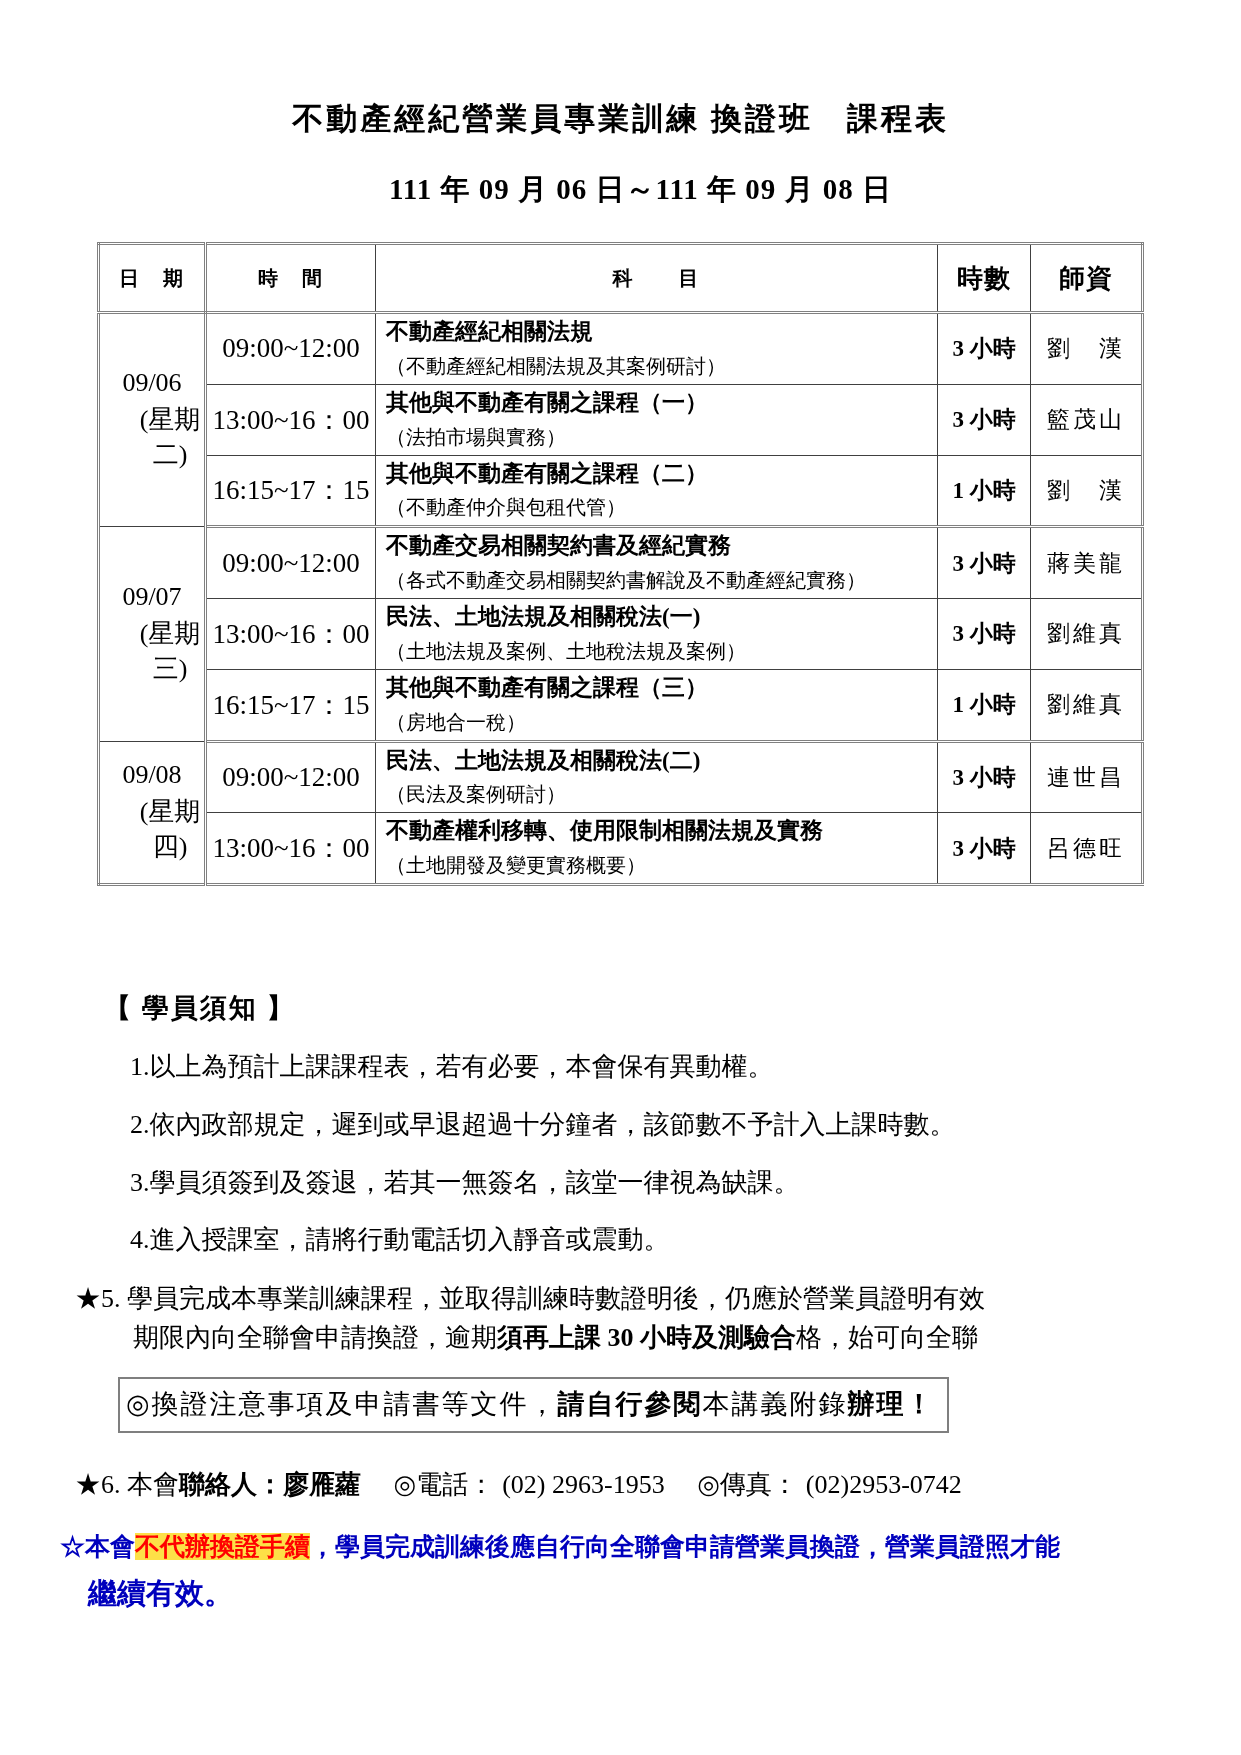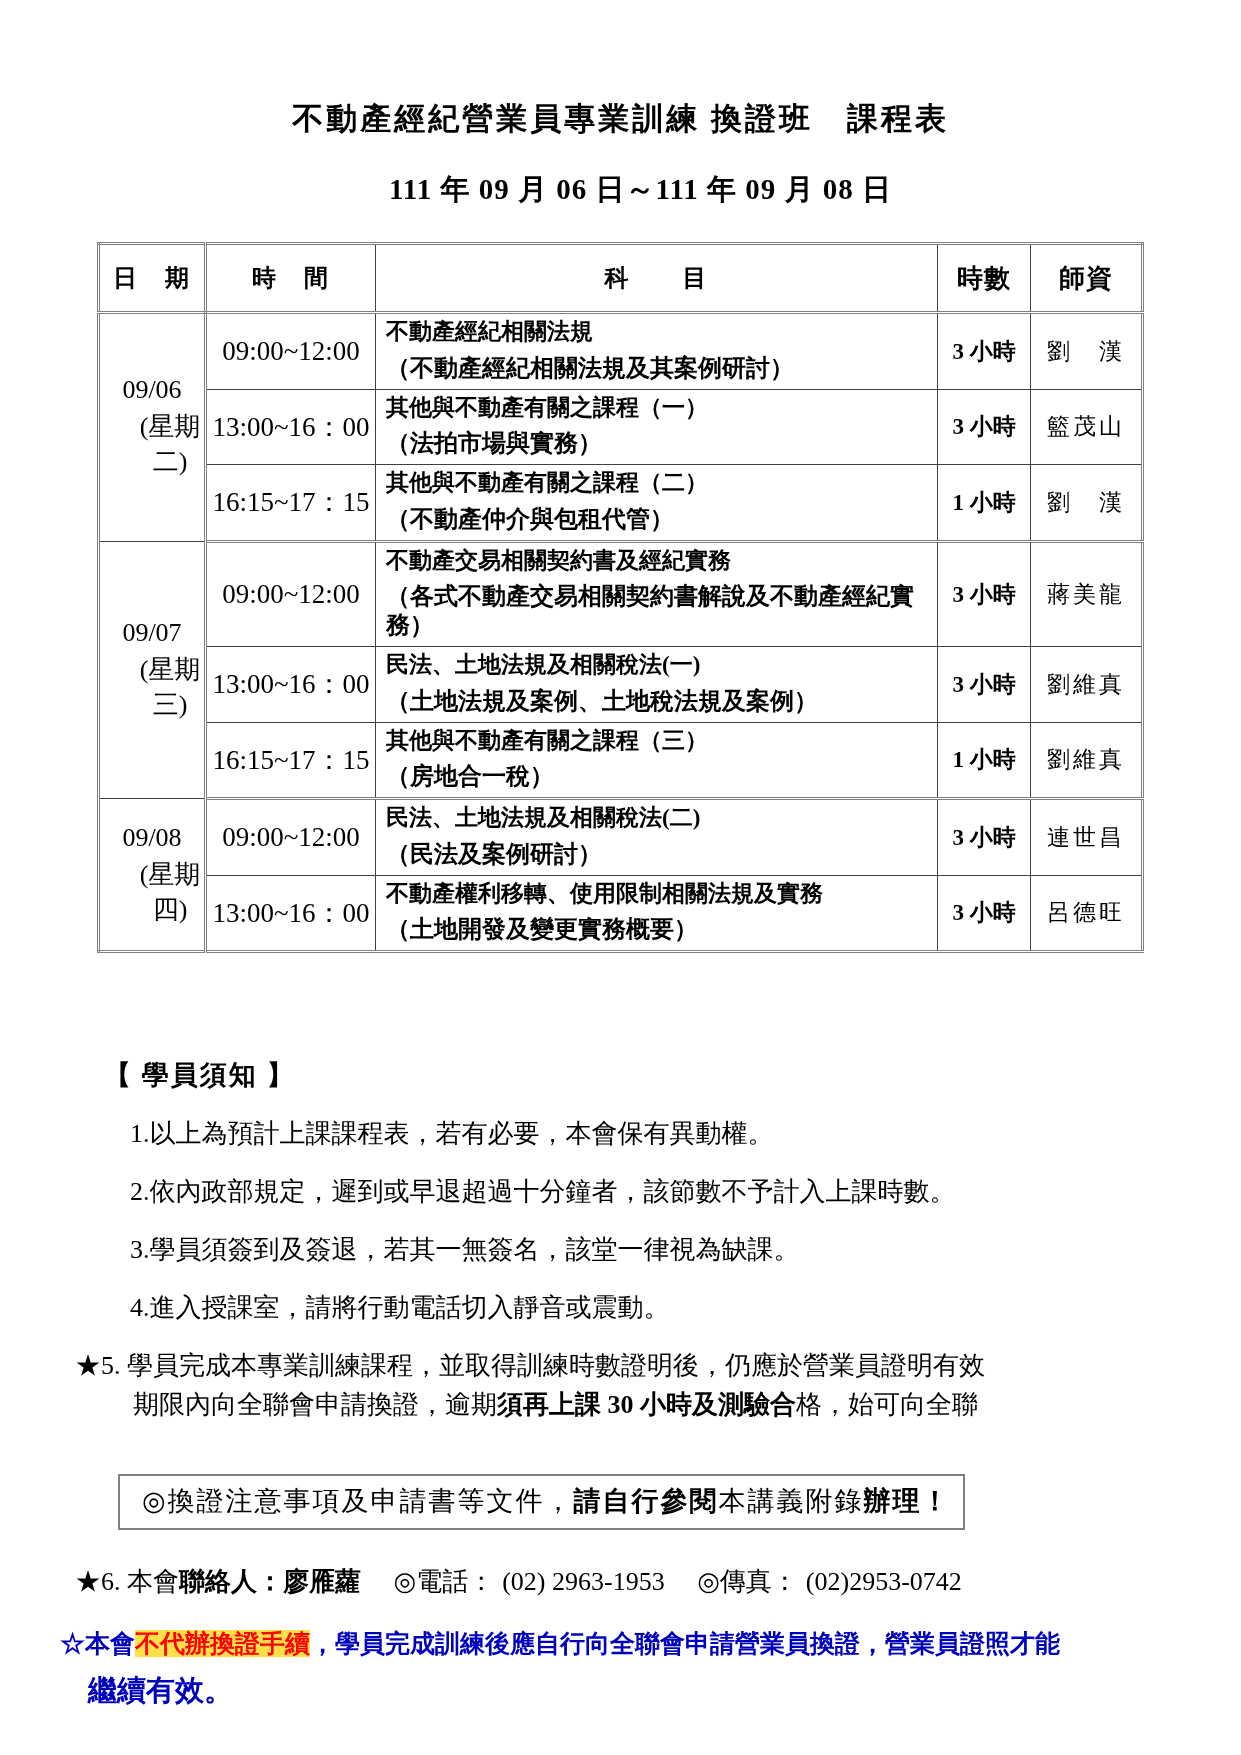--- a/index.html
+++ b/index.html
@@ -13,43 +13,43 @@
   }
   .doc-subtitle{
     margin-top:30px;text-align:center;font-size:29px;font-weight:bold;letter-spacing:1px;padding-left:40px;
   }
   table.schedule{
     border-collapse:collapse;table-layout:fixed;width:1044px;margin:32px auto 0;
     border:3px double #808080;
   }
   .schedule th,.schedule td{border:1px solid #404040;overflow:hidden;}
   .schedule thead th{
-    border-bottom:3px double #808080;height:64px;font-size:24px;font-weight:bold;letter-spacing:2px;
+    border-bottom:3px double #808080;height:64px;font-size:20px;font-weight:bold;letter-spacing:2px;
   }
   .schedule thead th.h-small{font-size:26px;letter-spacing:1px;}
   .schedule thead th.h-date,.schedule td.date-cell{border-right:3px double #808080;}
   .schedule tbody tr{height:69px;}
   tr.group-end td{border-bottom:3px double #808080;}
   td.date-cell{text-align:center;font-size:26px;vertical-align:middle;}
   td.date-cell .date-week{margin-top:4px;margin-left:36px;}
   td.time-cell{text-align:center;font-size:27px;vertical-align:middle;}
   td.subject-cell{vertical-align:middle;padding:4px 6px 6px 10px;}
   .subject-main{font-size:23px;font-weight:bold;line-height:1.25;}
-  .subject-note{font-size:24px;margin-top:7px;line-height:1.2;font-weight:bold;}
+  .subject-note{font-size:20px;margin-top:7px;line-height:1.2;}
   td.hours-cell{text-align:center;font-size:23px;font-weight:bold;vertical-align:middle;}
   td.teacher-cell{text-align:center;font-size:23px;letter-spacing:3px;vertical-align:middle;}
   .notes-header{margin:104px 0 0 104px;font-size:27px;font-weight:bold;letter-spacing:2px;}
   .note-item{margin:24px 0 0 130px;font-size:26px;line-height:1.3;}
   .note5{
     margin:22px 0 0 75px;padding-left:58px;text-indent:-58px;
     font-size:26px;line-height:1.5;width:1020px;
   }
   .boxed-note{margin:20px 0 0 118px;}
   .boxed-note .box{
-    display:inline-block;border:2px solid #7f7f7f;padding:7px 12px 9px 22px;font-size:27px;letter-spacing:2px;margin-top:30px;
+    display:inline-block;border:2px solid #7f7f7f;padding:7px 12px 9px 6px;font-size:27px;letter-spacing:2px;
   }
   .contact-line{margin:34px 0 12px 75px;font-size:26px;}
   .contact-line .gap{margin-left:26px;}
   .contact-line .gap-sm{margin-left:8px;}
   .bottom-note{
     margin:26px 0 0 60px;font-size:25px;font-weight:bold;color:#0000bd;line-height:1.5;
   }
   .bottom-note .highlight{color:#ff0000;background:#fde047;}
   .bottom-note-line2{margin:8px 0 0 88px;font-size:29px;font-weight:bold;color:#0000bd;}
   b{font-weight:bold;}

